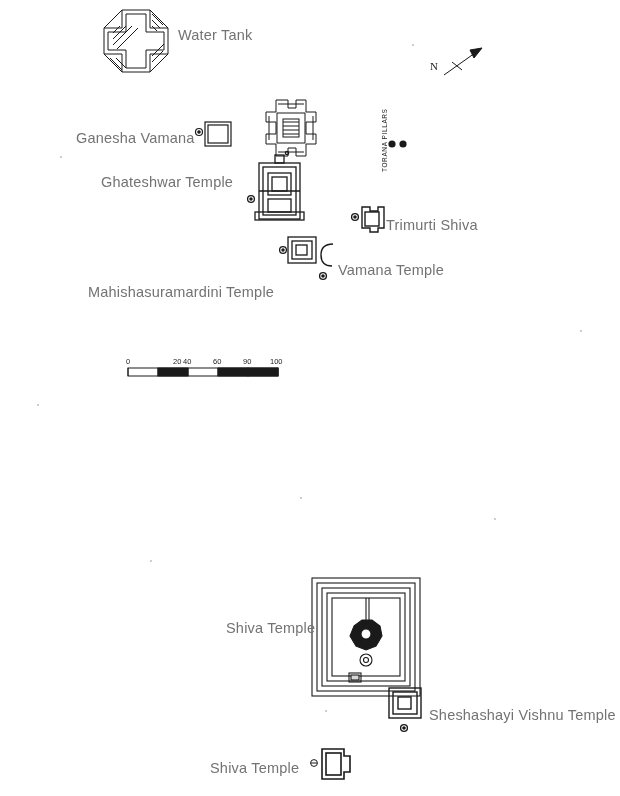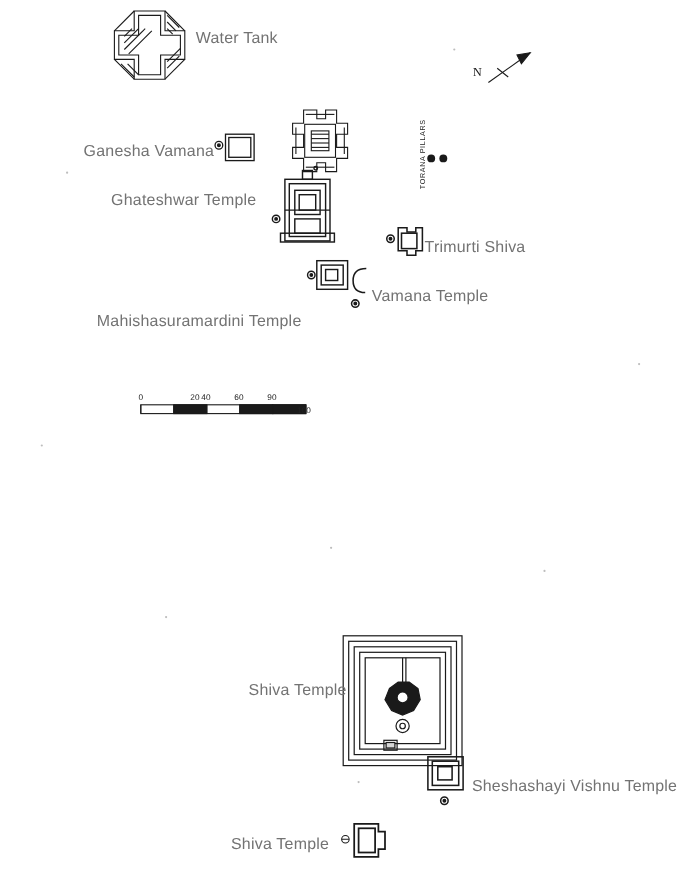--- a/index.html
+++ b/index.html
@@ -232,15 +232,15 @@
 
   <div class="vertical-label" style="left:381px; top:172px;">TORANA PILLARS</div>
 
   <div class="north-label" style="left:430px; top:60px;">N</div>
 
   <div class="scale-label" style="left:126px; top:357px;">0</div>
   <div class="scale-label" style="left:153px; top:357px;margin-left:20px;">20</div>
   <div class="scale-label" style="left:183px; top:357px;">40</div>
   <div class="scale-label" style="left:213px; top:357px;">60</div>
   <div class="scale-label" style="left:243px; top:357px;">90</div>
-  <div class="scale-label" style="left:270px; top:368px;">100</div>
+  <div class="scale-label" style="left:270px; top:357px;">100</div>
 
 </div>
 
 </body></html>

